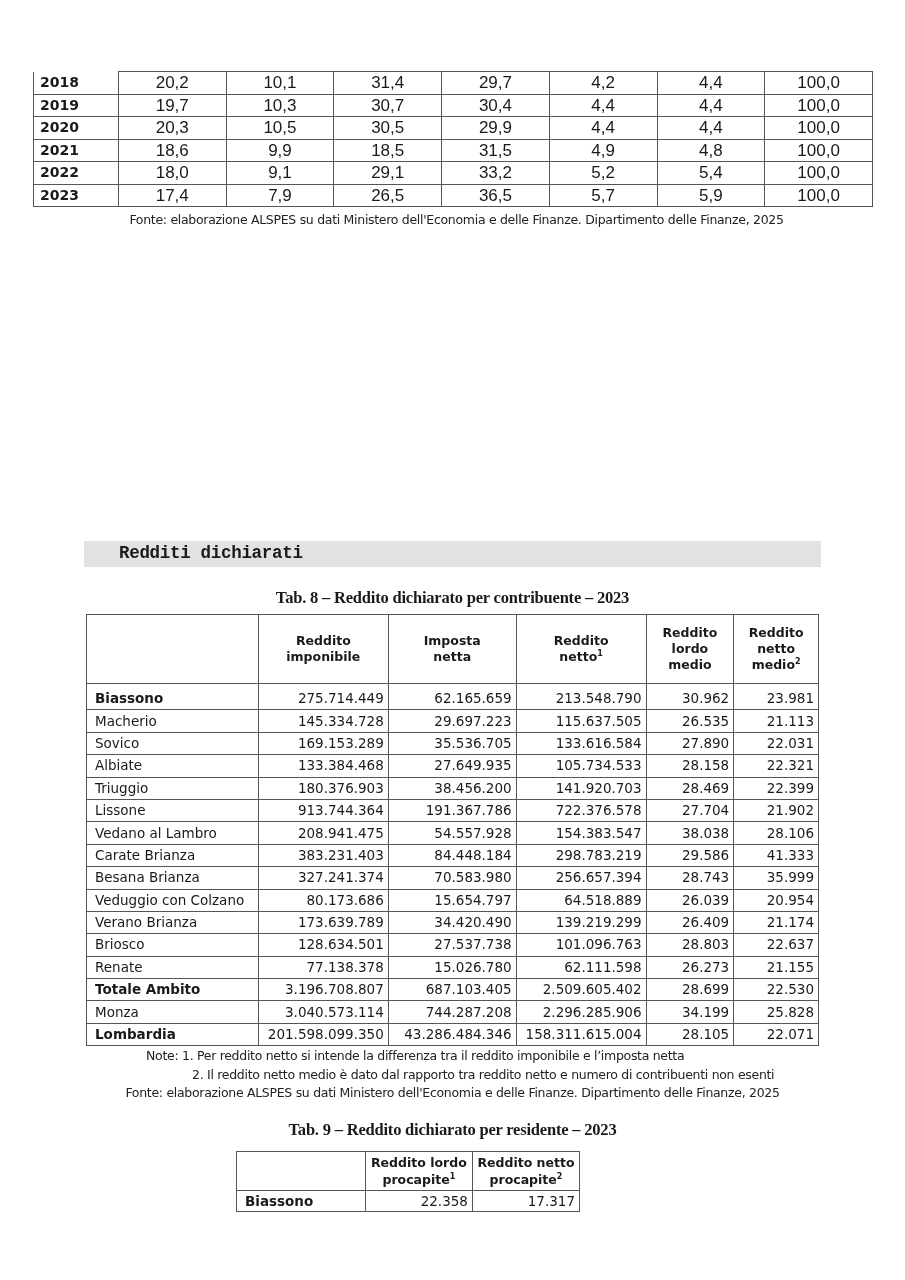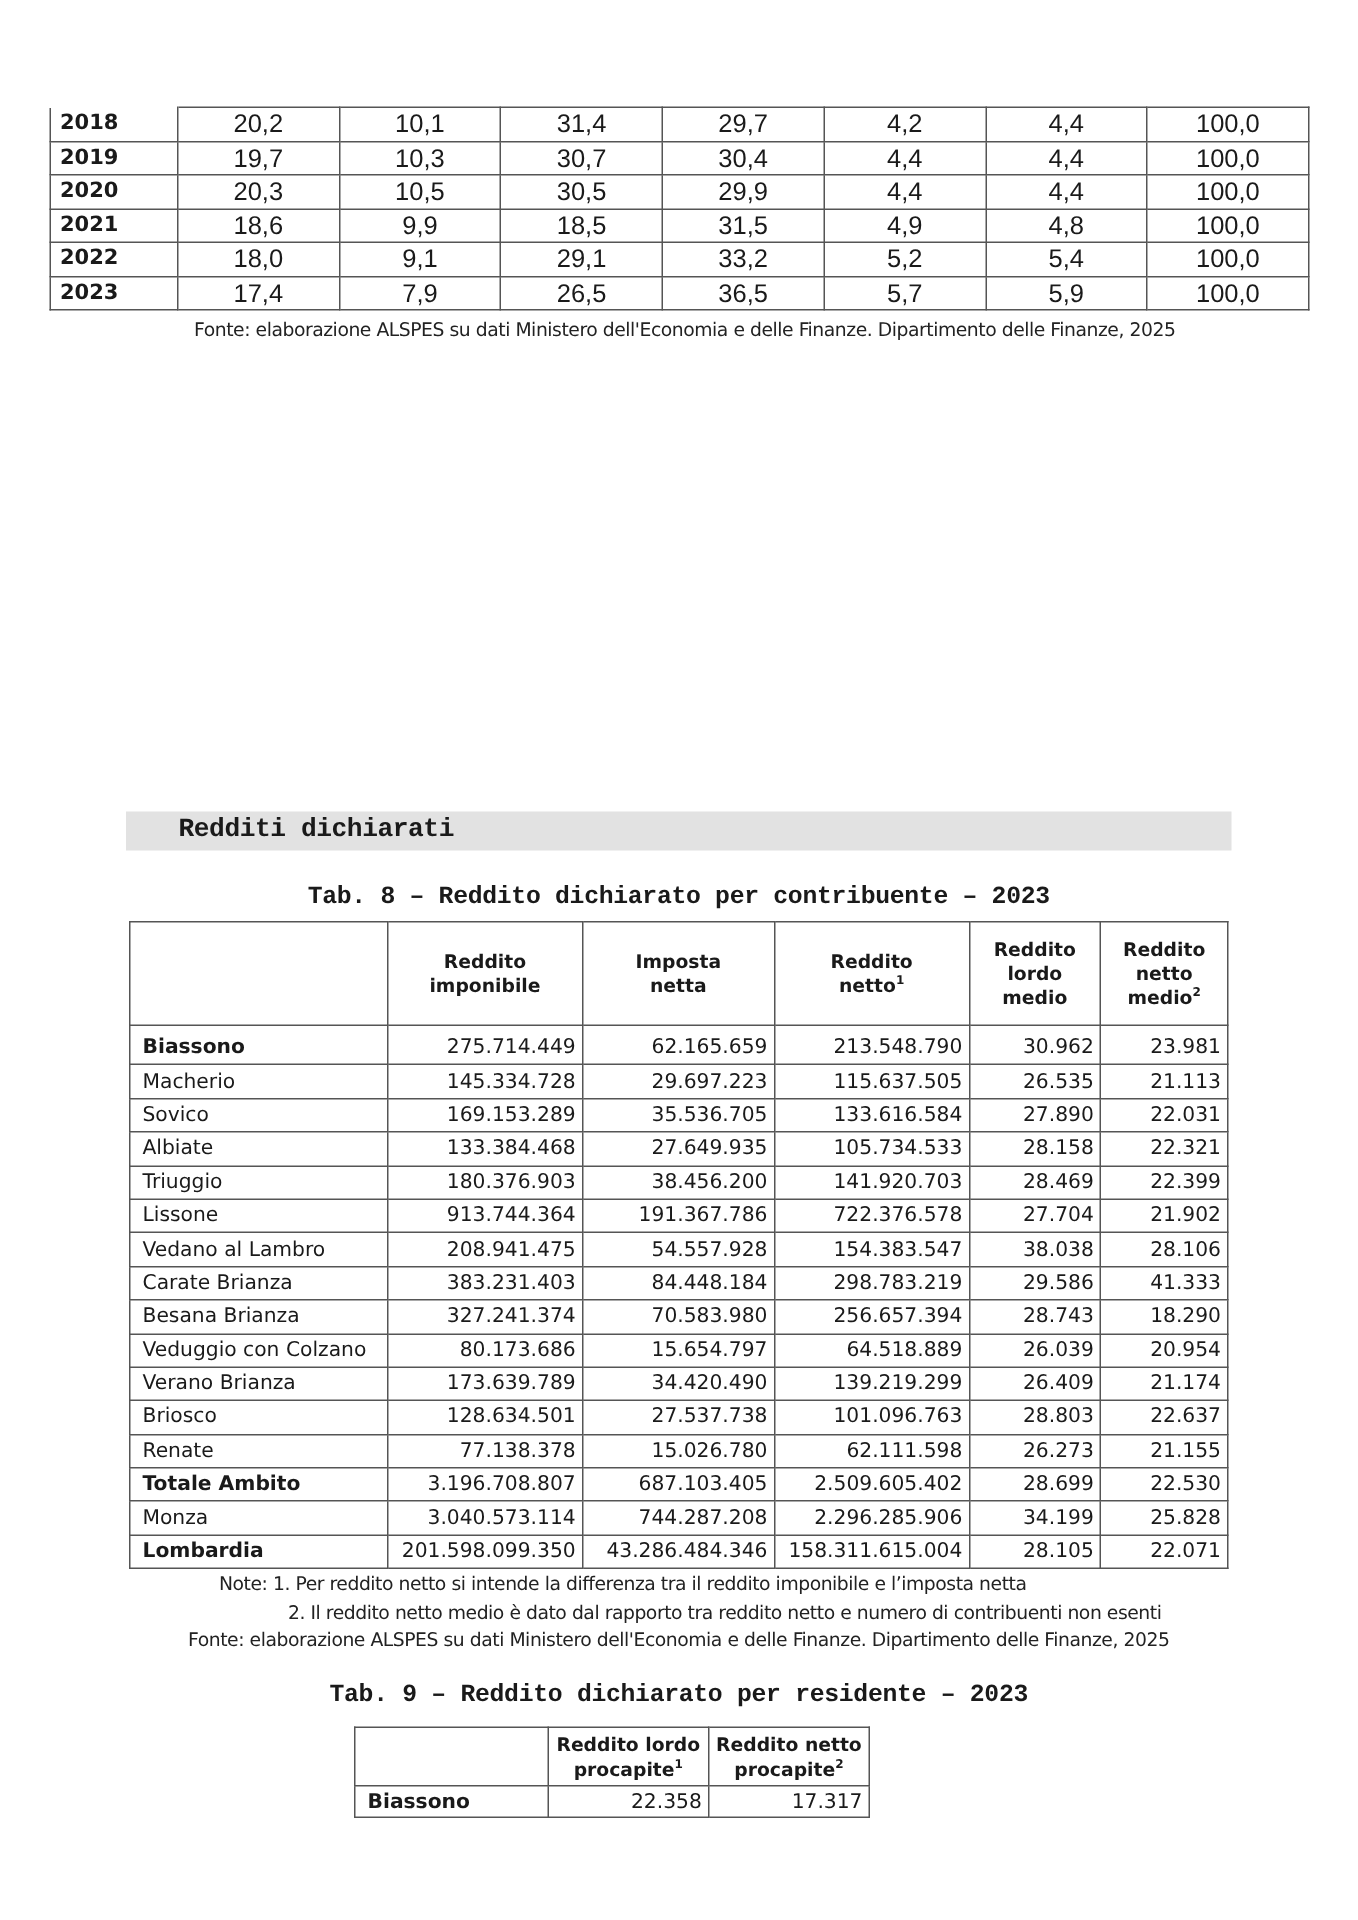--- a/index.html
+++ b/index.html
@@ -10,21 +10,21 @@
   #t7 { left:33px; top:71px; width:840px; font-family:"Liberation Sans", sans-serif; font-size:17px; }
   #t7 td { border:1px solid #555; height:21.5px; padding:0; text-align:center; line-height:21px; }
   #t7 td.yr { font-family:"DejaVu Sans", sans-serif; font-weight:bold; font-size:14px; text-align:left; padding-left:6px; width:78px; border-left:1px solid #555;margin-top:21px; }
   #t7 tr:first-child td.yr { border-top:none; }
   #t7 td.v { width:107px; }
   .src { font-family:"DejaVu Sans", sans-serif; font-size:12.5px; color:#222; letter-spacing:-0.3px; }
   #src7 { left:0; width:905px; top:212px; text-align:center; padding-left:4px; }
   
   #sec { left:84px; top:541px; width:737px; height:26px; background:#e2e2e2; }
   #sec span { font-family:Liberation Mono, monospace; font-weight:bold; font-size:17.5px; position:absolute; left:3px; top:2px; letter-spacing:-0.3px;margin-left:32px; }
-  .tabtitle { font-family:Liberation Mono, monospace; font-weight:bold; font-size:16.5px; text-align:center; letter-spacing:-0.2px; }
+  .tabtitle { font-family:Liberation Serif, serif; font-weight:bold; font-size:16.5px; text-align:center; letter-spacing:-0.2px; }
   #title8 { left:0; width:905px; top:588px; padding-left:0; }
   
   #t8 { left:86px; top:614px; width:733px; font-family:"DejaVu Sans", sans-serif; font-size:13.5px; }
   #t8 th, #t8 td { border:1px solid #555; padding:0 4px; }
   #t8 th { font-weight:bold; font-size:12.5px; text-align:center; height:68px; line-height:16px; vertical-align:middle; }
   #t8 td { height:21.4px; line-height:21px; text-align:right; white-space:nowrap; }
   #t8 td.name { text-align:left; padding-left:8px; }
   #t8 td.bold { font-weight:bold; }
   #t8 tbody tr:first-child td { padding-top:4px; }
   sup { font-size:8px; vertical-align:super; line-height:0; }
@@ -195,21 +195,21 @@
         <td>298.783.219</td>
         <td>29.586</td>
         <td>41.333</td>
       </tr>
       <tr>
         <td class="name">Besana Brianza</td>
         <td>327.241.374</td>
         <td>70.583.980</td>
         <td>256.657.394</td>
         <td>28.743</td>
-        <td>18.290</td>
+        <td>35.999</td>
       </tr>
       <tr>
         <td class="name">Veduggio con Colzano</td>
         <td>80.173.686</td>
         <td>15.654.797</td>
         <td>64.518.889</td>
         <td>26.039</td>
         <td>20.954</td>
       </tr>
       <tr>

